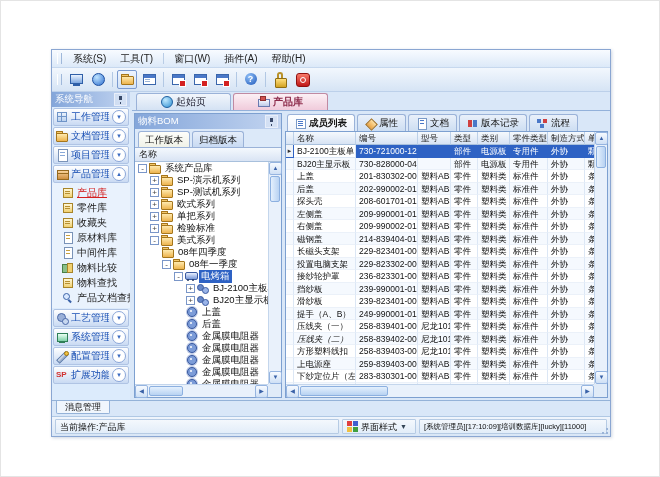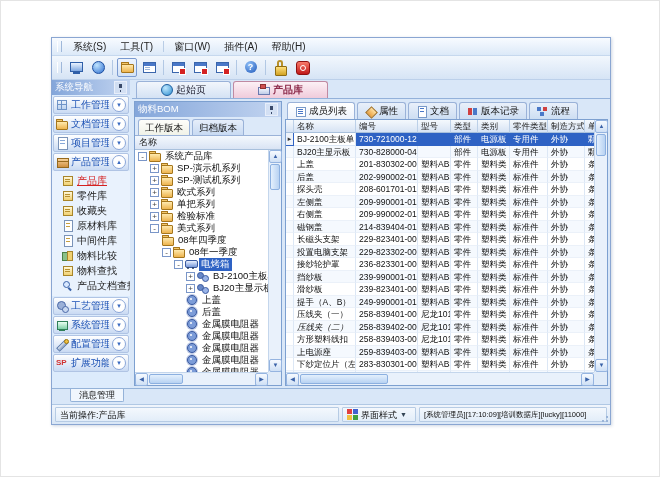--- a/index.html
+++ b/index.html
@@ -1,19 +1,19 @@
 <!DOCTYPE html>
 <html><head>
 <meta charset="utf-8">
 <style>
   html,body{margin:0;padding:0;background:#fff;}
   #stage{position:relative;width:660px;height:477px;background:#fff;border:1px solid #e4e4e4;box-sizing:border-box;
          font-family:"Liberation Sans","DejaVu Sans",sans-serif;font-size:10px;color:#111;overflow:hidden;
          -webkit-font-smoothing:antialiased;}
-  #window{position:absolute;left:50px;top:36px;width:560px;height:388px;background:#d9e7f8;
+  #window{position:absolute;left:50px;top:48px;width:560px;height:388px;background:#d9e7f8;
           border:1px solid #8aa6d2;box-shadow:1px 1px 3px rgba(60,90,140,.25);display:flex;flex-direction:column;box-sizing:border-box;}
   
   .menubar{height:17px;flex:none;display:flex;align-items:center;gap:1px;padding-left:2px;
            background:linear-gradient(#f8fbff,#dce9f8);border-bottom:1px solid #c6d8ee;}
   .grip{width:3px;height:11px;border-left:1px solid #fff;border-right:1px solid #9fb8da;margin:0 3px;flex:none;}
   .mitem{padding:1px 7px;line-height:13px;color:#222;}
   .msep{width:1px;height:11px;background:#b9cde6;margin:0 3px;}
   .toolbar{height:23px;flex:none;display:flex;align-items:center;padding-left:2px;
            background:linear-gradient(#f2f7fd,#d6e4f5);border-bottom:1px solid #bcd0ea;}
   .tbtn{width:20px;height:19px;border:1px solid transparent;background:transparent;display:flex;align-items:center;justify-content:center;padding:0;margin:0 1px;}
@@ -107,21 +107,21 @@
   .tic-assembly::after{content:"";position:absolute;left:5px;top:5px;width:5px;height:5px;border-radius:50%;background:#9ab4e8;border:1px solid #3a5aa0;}
   .tic-gear::before{content:"";position:absolute;left:1px;top:1px;width:8px;height:8px;border-radius:50%;background:#7c9cd8;border:1px solid #3a5aa0;box-shadow:0 0 0 1px rgba(90,120,190,.4);}
   .tic-gear::after{content:"";position:absolute;left:4px;top:4px;width:2px;height:2px;background:#fff;border-radius:50%;}
   .trow-t .lbl{padding:0 2px;overflow:hidden;}
   .trow-t .lbl.sel{background:#2e62c4;color:#fff;}
   
   .member{flex:1;display:flex;flex-direction:column;min-width:0;}
   .mtabs{height:18px;flex:none;display:flex;align-items:flex-end;gap:2px;padding-left:2px;}
   .mtab{height:16px;display:flex;align-items:center;gap:3px;padding:0 7px;border:1px solid #9ab2d8;border-bottom:none;
         border-radius:3px 3px 0 0;background:linear-gradient(#e9f0fa,#cddef2);font-size:9.5px;}
-  .mtab.active{background:linear-gradient(#ffffff,#eef3fb);font-weight:normal;}
+  .mtab.active{background:linear-gradient(#ffffff,#eef3fb);font-weight:bold;}
   .mic{width:11px;height:11px;}
   .mic-list::before{content:"";position:absolute;left:1px;top:1px;width:8px;height:8px;background:#fff;border:1px solid #7a9ac8;}
   .mic-list::after{content:"";position:absolute;left:3px;top:3px;width:5px;height:5px;background:repeating-linear-gradient(#4a78c8 0 1px,transparent 1px 2px);}
   .mic-prop::before{content:"";position:absolute;left:2px;top:2px;width:7px;height:7px;background:linear-gradient(#ffe0a0,#e8a040);border:1px solid #a06a18;transform:rotate(45deg);}
   .mic-doc::before{content:"";position:absolute;left:2px;top:0;width:7px;height:10px;background:#fff;border:1px solid #7a9ac8;}
   .mic-doc::after{content:"";position:absolute;left:4px;top:2px;width:4px;height:6px;background:repeating-linear-gradient(#4a78c8 0 1px,transparent 1px 3px);}
   .mic-version::before{content:"";position:absolute;left:1px;top:2px;width:4px;height:7px;background:#d04040;}
   .mic-version::after{content:"";position:absolute;left:6px;top:2px;width:4px;height:7px;background:#4a78c8;}
   .mic-flow::before{content:"";position:absolute;left:0;top:1px;width:4px;height:4px;background:#4a78c8;box-shadow:6px 0 0 #d04040,3px 5px 0 #4a78c8;}
   .gridwrap{flex:1;position:relative;border:1px solid #7da0d0;background:#fff;min-height:0;}
@@ -144,21 +144,21 @@
   .sbcorner{position:absolute;right:0;bottom:0;width:13px;height:13px;background:#e0ebf8;}
   .sbtn{position:absolute;width:13px;height:13px;background:linear-gradient(#f6faff,#cfe0f5);border:1px solid #95b4e0;border-radius:2px;
         box-sizing:border-box;color:#3a62a8;font-size:6px;line-height:10px;text-align:center;}
   .sbtn.up{top:0;left:0;}.sbtn.down{bottom:0;left:0;}.sbtn.left{left:0;top:0;}.sbtn.right{right:0;top:0;}
   .sbtn.up::before{content:"▲";}.sbtn.down::before{content:"▼";}.sbtn.left::before{content:"◀";}.sbtn.right::before{content:"▶";}
   .sthumb{position:absolute;background:linear-gradient(90deg,#dcebfc,#b8d2f2);border:1px solid #8cb0e0;border-radius:2px;box-sizing:border-box;}
   .vsb .sthumb{left:1px;right:1px;top:14px;height:26px;background:linear-gradient(90deg,#e4f0fd,#b8d2f2);}
   .hsb .sthumb{top:1px;bottom:1px;left:14px;width:70px;background:linear-gradient(#e4f0fd,#b8d2f2);}
   
   .bottombar{height:15px;flex:none;border-top:1px solid #94b2d8;background:#d9e7f8;display:flex;align-items:flex-start;}
-  .msgtab{margin-left:18px;height:12px;line-height:12px;padding:0 8px;font-size:9px;background:#f0f6fd;
+  .msgtab{margin-left:4px;height:12px;line-height:12px;padding:0 8px;font-size:9px;background:#f0f6fd;
           border:1px solid #94b2d8;border-top:none;border-radius:0 0 2px 2px;}
   .statusbar{height:19px;flex:none;display:flex;align-items:center;gap:3px;padding:0 3px;
              background:linear-gradient(#f0f5fc,#d8e6f6);border-top:1px solid #b0c8e4;font-size:9px;position:relative;}
   .scell{height:15px;line-height:14px;border:1px solid #b6cbe4;border-radius:1px;padding:0 4px;box-sizing:border-box;
          overflow:hidden;white-space:nowrap;background:linear-gradient(#f4f8fd,#e2edf9);}
   .c1{width:104px;flex:none;}
   .c2{flex:1;}
   .c3{width:74px;flex:none;display:flex;align-items:center;gap:3px;}
   .c4{width:188px;flex:none;font-size:7.5px;}
   .ic-style{width:11px;height:11px;}

